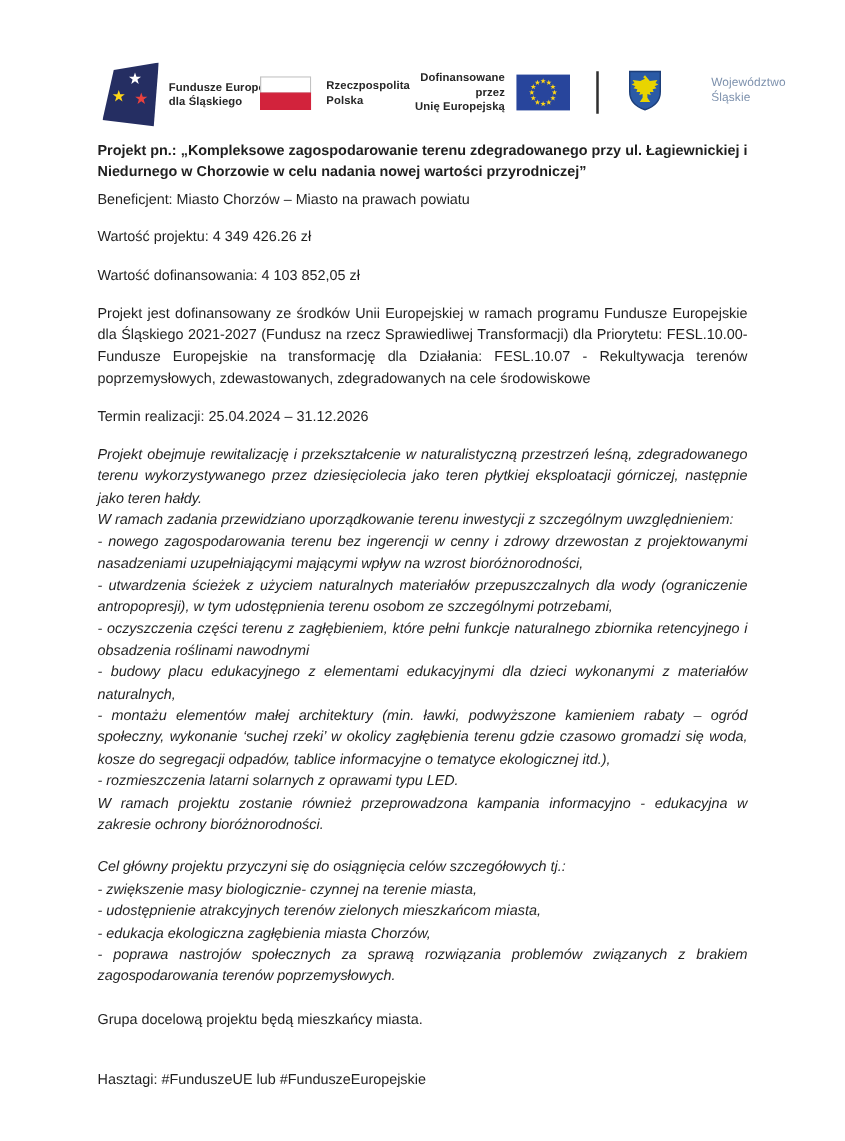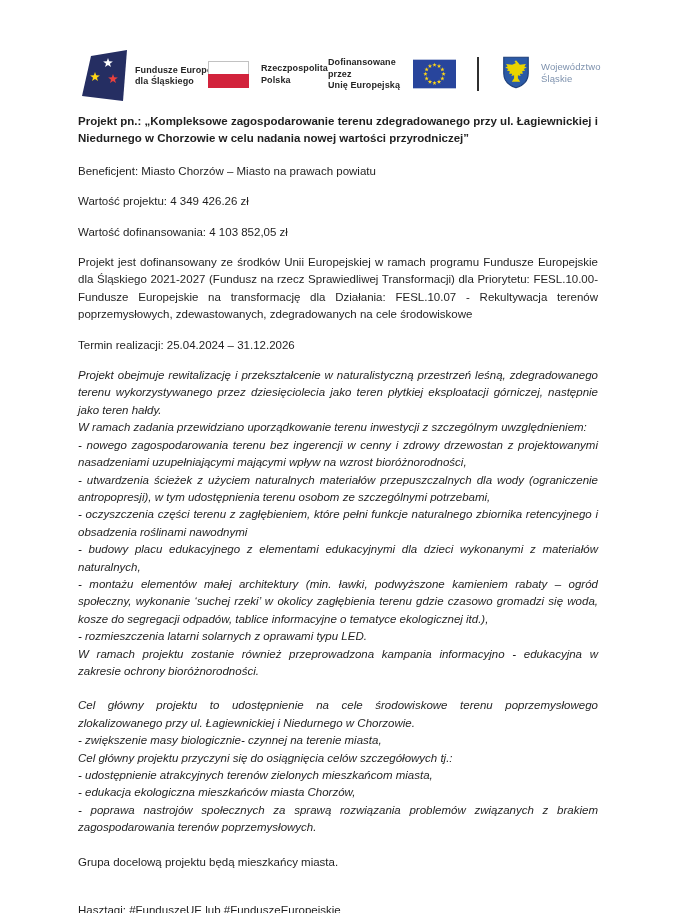--- a/index.html
+++ b/index.html
@@ -26,32 +26,32 @@
   .logo-sl   { left: 503px; top: 56px; gap: 12px; }
   .logo-divider {
     position: absolute; left: 477px; top: 57px;
     width: 2px; height: 34px; background: #2f2f2f;
   }
   .logo-text {
     font-size: 9px; font-weight: bold; line-height: 11.5px;
     color: #262626; letter-spacing: 0.1px;
   }
   .logo-text span { display: block; }
-  .logo-eu .logo-text { width: 76px; }
-  .logo-sl .logo-text { font-weight: normal; font-size: 9.5px; line-height: 12px; color: #7d91ad; }
+  .logo-eu .logo-text { text-align: right; width: 76px; }
+  .logo-sl .logo-text { font-weight: normal; font-size: 9.5px; line-height: 12px; color: #7d91ad; margin-left: 28px; }
 
   
   .content {
     position: absolute;
     left: 78px; top: 113px; width: 520px;
     font-size: 11.5px; line-height: 17.4px;
     text-align: justify;
   }
   .content p { margin: 0 0 13px 0; }
-  .content .title { font-weight: bold; margin-bottom: 15px; }
+  .content .title { font-weight: bold; margin-bottom: 4px; }
   .content .block { margin-bottom: 17px; }
   .content .block p { margin: 0; font-style: italic; }
   .content .target-group { margin-bottom: 31px; }
   .content .hashtags { margin-bottom: 0; }
 </style>
 </head>
 <body>
 
 <div class="page">
 
@@ -144,25 +144,24 @@
       <p>- nowego zagospodarowania terenu bez ingerencji w cenny i zdrowy drzewostan z projektowanymi nasadzeniami uzupełniającymi mającymi wpływ na wzrost bioróżnorodności,</p>
       <p>- utwardzenia ścieżek z użyciem naturalnych materiałów przepuszczalnych dla wody (ograniczenie antropopresji), w tym udostępnienia terenu osobom ze szczególnymi potrzebami,</p>
       <p>- oczyszczenia części terenu z zagłębieniem, które pełni funkcje naturalnego zbiornika retencyjnego i obsadzenia roślinami nawodnymi</p>
       <p>- budowy placu edukacyjnego z elementami edukacyjnymi dla dzieci wykonanymi z materiałów naturalnych,</p>
       <p>- montażu elementów małej architektury (min. ławki, podwyższone kamieniem rabaty – ogród społeczny, wykonanie ‘suchej rzeki’ w okolicy zagłębienia terenu gdzie czasowo gromadzi się woda, kosze do segregacji odpadów, tablice informacyjne o tematyce ekologicznej itd.),</p>
       <p>- rozmieszczenia latarni solarnych z oprawami typu LED.</p>
       <p>W ramach projektu zostanie również przeprowadzona kampania informacyjno - edukacyjna w zakresie ochrony bioróżnorodności.</p>
     </div>
 
     <div class="block">
-      <p>Cel główny projektu to udostępnienie na cele środowiskowe terenu poprzemysłowego zlokalizowanego przy ul. Łagiewnickiej i Niedurnego w Chorzowie.</p>
+      <p>Cel główny projektu przyczyni się do osiągnięcia celów szczegółowych tj.:</p>
       <p>- zwiększenie masy biologicznie- czynnej na terenie miasta,</p>
-      <p>Cel główny projektu przyczyni się do osiągnięcia celów szczegółowych tj.:</p>
       <p>- udostępnienie atrakcyjnych terenów zielonych mieszkańcom miasta,</p>
-      <p>- edukacja ekologiczna mieszkańców miasta Chorzów,</p>
+      <p>- edukacja ekologiczna zagłębienia miasta Chorzów,</p>
       <p>- poprawa nastrojów społecznych za sprawą rozwiązania problemów związanych z brakiem zagospodarowania terenów poprzemysłowych.</p>
     </div>
 
     <p class="target-group">Grupa docelową projektu będą mieszkańcy miasta.</p>
 
     <p class="hashtags">Hasztagi: #FunduszeUE lub #FunduszeEuropejskie</p>
 
   </main>
 </div>
 

